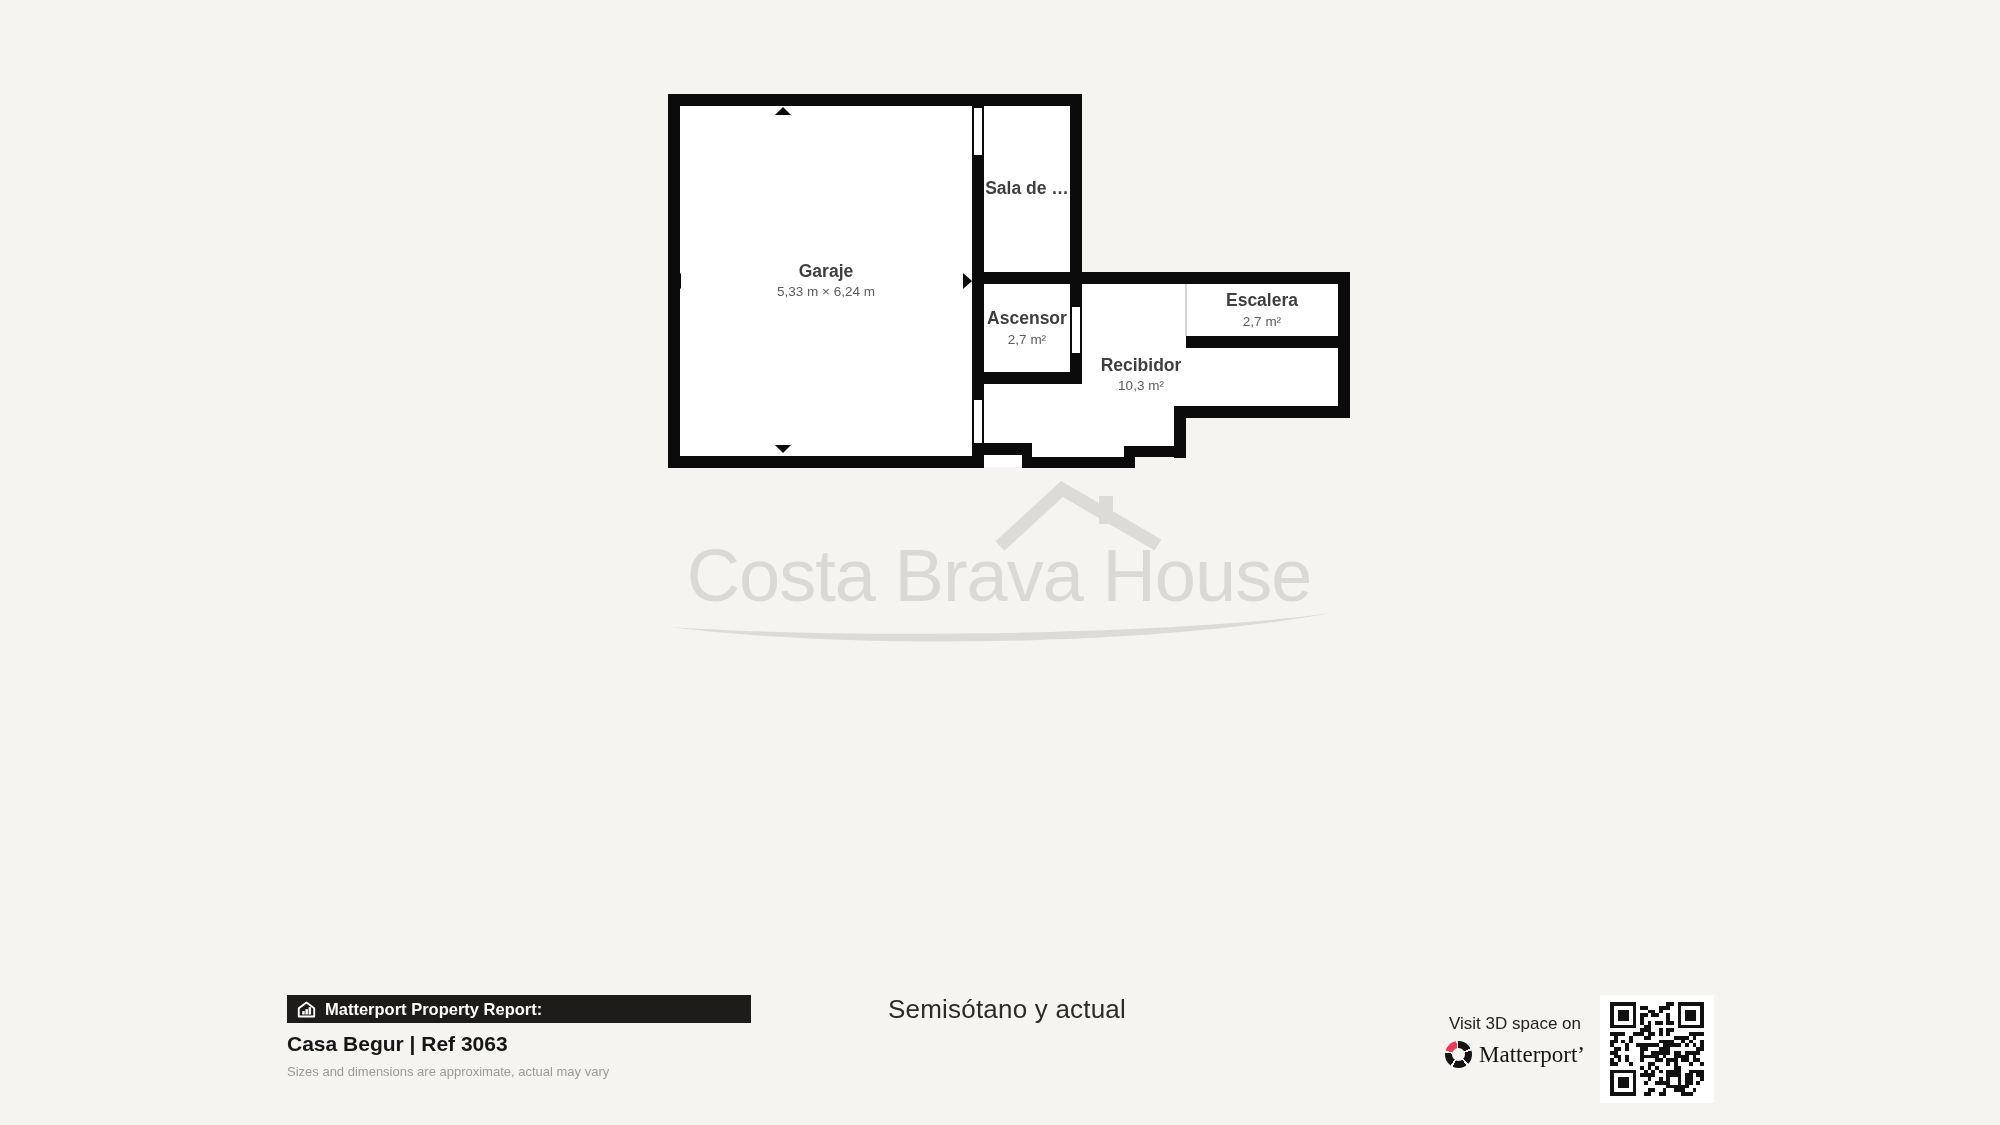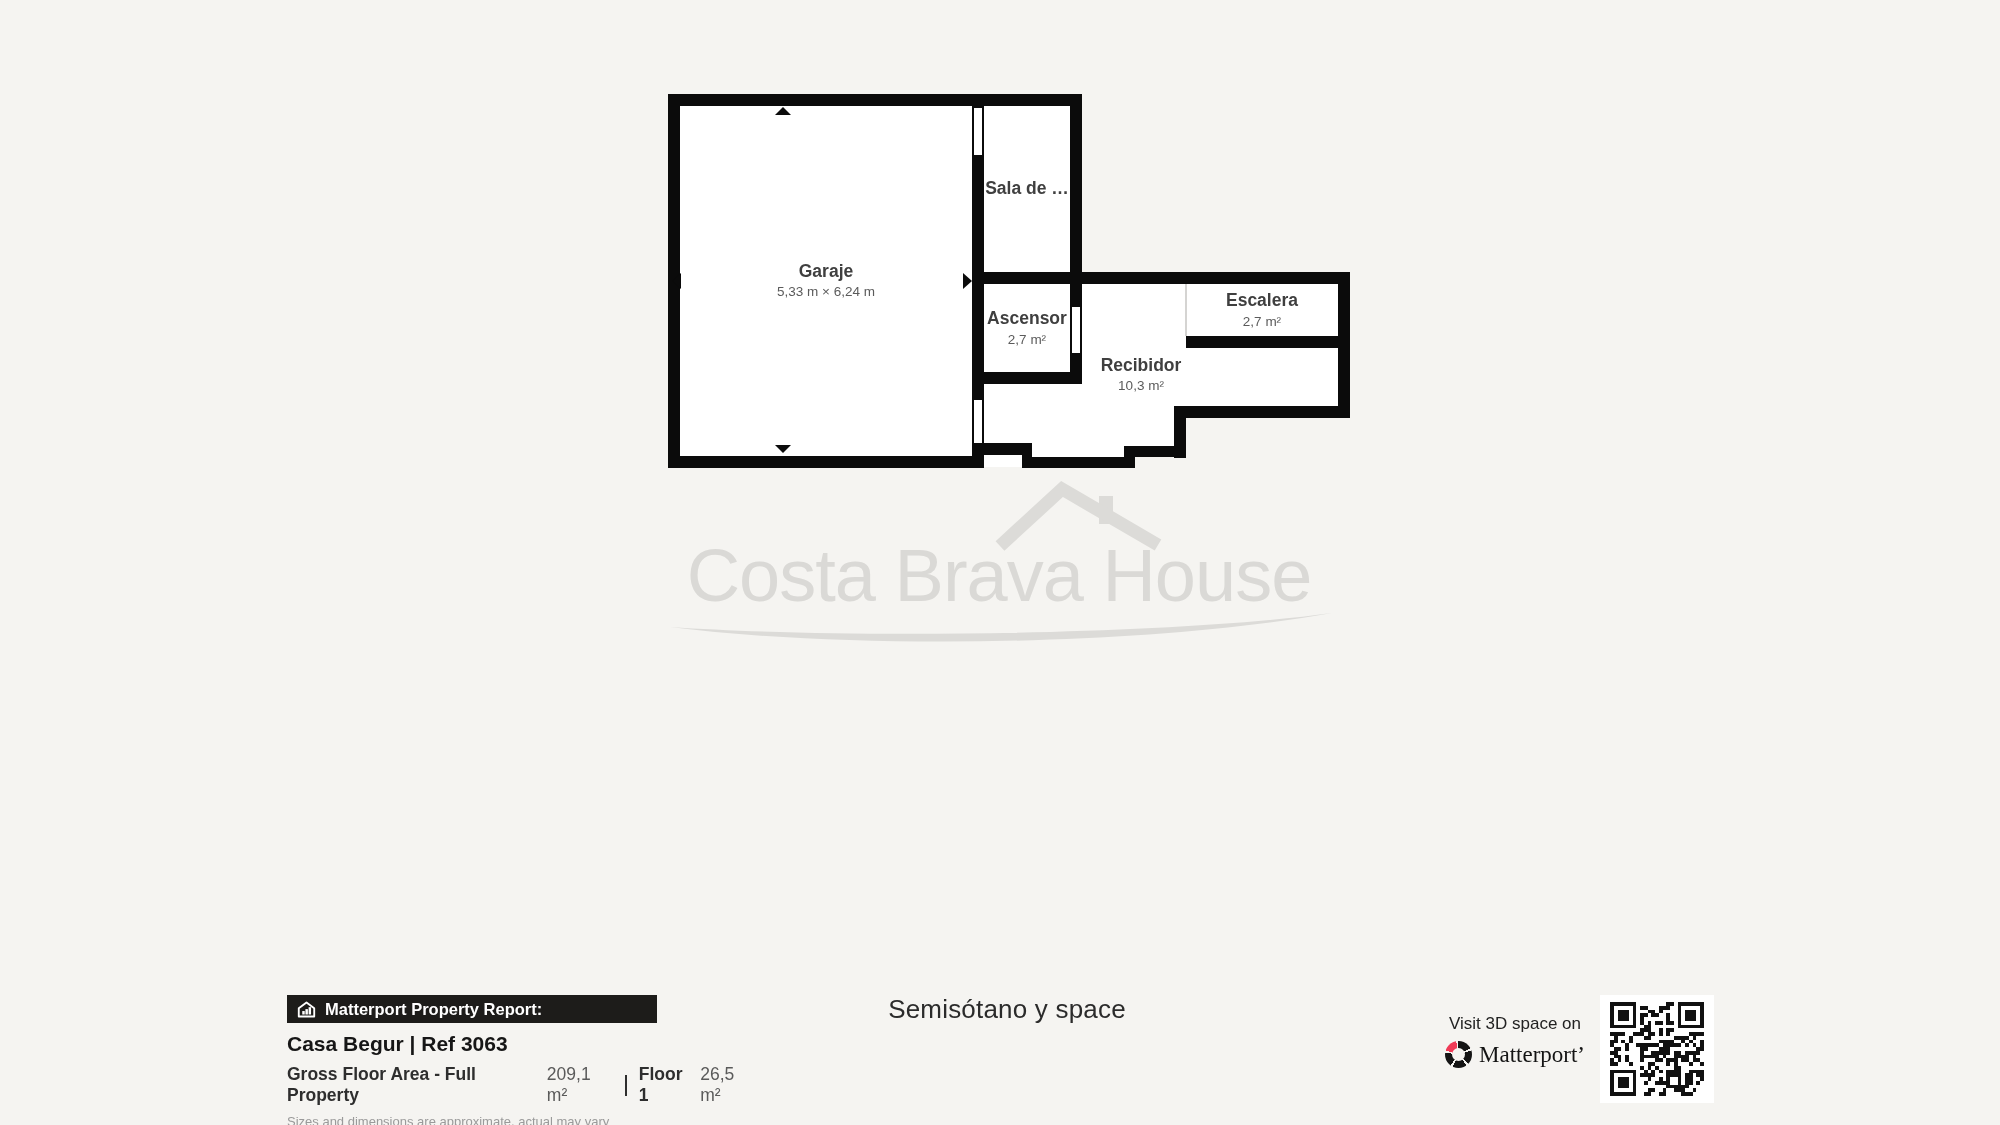--- a/index.html
+++ b/index.html
@@ -12,21 +12,21 @@
   .room-name{font-weight:bold;font-size:17.5px;fill:#3f3f3f;}
   .room-dim{font-size:13.5px;fill:#5b5b5b;}
 
   
   .wm-svg{position:absolute;left:640px;top:470px;width:720px;height:190px;}
   .wm-text{font-family:"Liberation Sans","DejaVu Sans",sans-serif;font-size:74px;fill:#dad9d6;letter-spacing:-1px;}
 
   
   .report{position:absolute;left:287px;top:995px;width:470px;}
   .report-bar{display:flex;align-items:center;gap:9px;background:#1d1c1a;color:#ffffff;
-    width:370px;height:28px;box-sizing:border-box;padding:0 10px;font-size:16.5px;font-weight:bold;}
+    width:464px;height:28px;box-sizing:border-box;padding:0 10px;font-size:16.5px;font-weight:bold;}
   .report-title{margin-top:9px;font-size:21px;font-weight:bold;color:#161616;}
   .report-info{margin-top:8px;font-size:17.5px;color:#5a5a5a;display:flex;align-items:center;}
   .report-info b{color:#2e2e2e;}
   .info-sep{display:inline-block;width:2px;height:21px;background:#2e2e2e;margin:0 12px;}
   .report-note{margin-top:8px;font-size:13px;color:#9a9a9a;}
   .gap{width:6px;display:inline-block;}
 
   
   .floor-title{position:absolute;left:707px;top:994px;width:600px;text-align:center;
     font-size:26px;color:#2b2b2b;letter-spacing:0.2px;}
@@ -119,33 +119,24 @@
     <div class="report-bar">
       <svg width="19" height="17" viewBox="0 0 24 22">
         <path d="M12 2 L22 9.5 V20 H2 V9.5 Z" fill="none" stroke="#ffffff" stroke-width="2.4" stroke-linejoin="round"></path>
         <rect x="6.5" y="13" width="3.2" height="4.5" fill="#ffffff"></rect>
         <rect x="10.6" y="10.5" width="3.2" height="7" fill="#ffffff"></rect>
         <rect x="14.7" y="8" width="3.2" height="9.5" fill="#ffffff"></rect>
       </svg>
       <span>Matterport Property Report:</span>
     </div>
     <div class="report-title">Casa Begur | Ref 3063</div>
-    <div class="report-info">
-      <b>Gross Floor Area - Full Property</b>
-        <span class="gap"></span>
-      <span>209,1 m²</span>
-      <span class="info-sep"></span>
-      <b>Floor 1</b>
-        <span class="gap"></span>
-      <span>26,5 m²</span>
-    </div>
     <div class="report-note">Sizes and dimensions are approximate, actual may vary</div>
   </div>
 
-  <div class="floor-title">Semisótano y space</div>
+  <div class="floor-title">Semisótano y actual</div>
 
   <div class="cta">
     <div class="cta-visit">Visit 3D space on</div>
     <div class="cta-brand">
       <span class="pinwheel" style="background:conic-gradient(from 0deg,
               #151515 0deg 62deg,  transparent 62deg 72deg,
               #151515 72deg 134deg, transparent 134deg 144deg,
               #151515 144deg 206deg, transparent 206deg 216deg,
               #151515 216deg 278deg, transparent 278deg 288deg,
               #ef3a56 288deg 350deg, transparent 350deg 360deg);">

